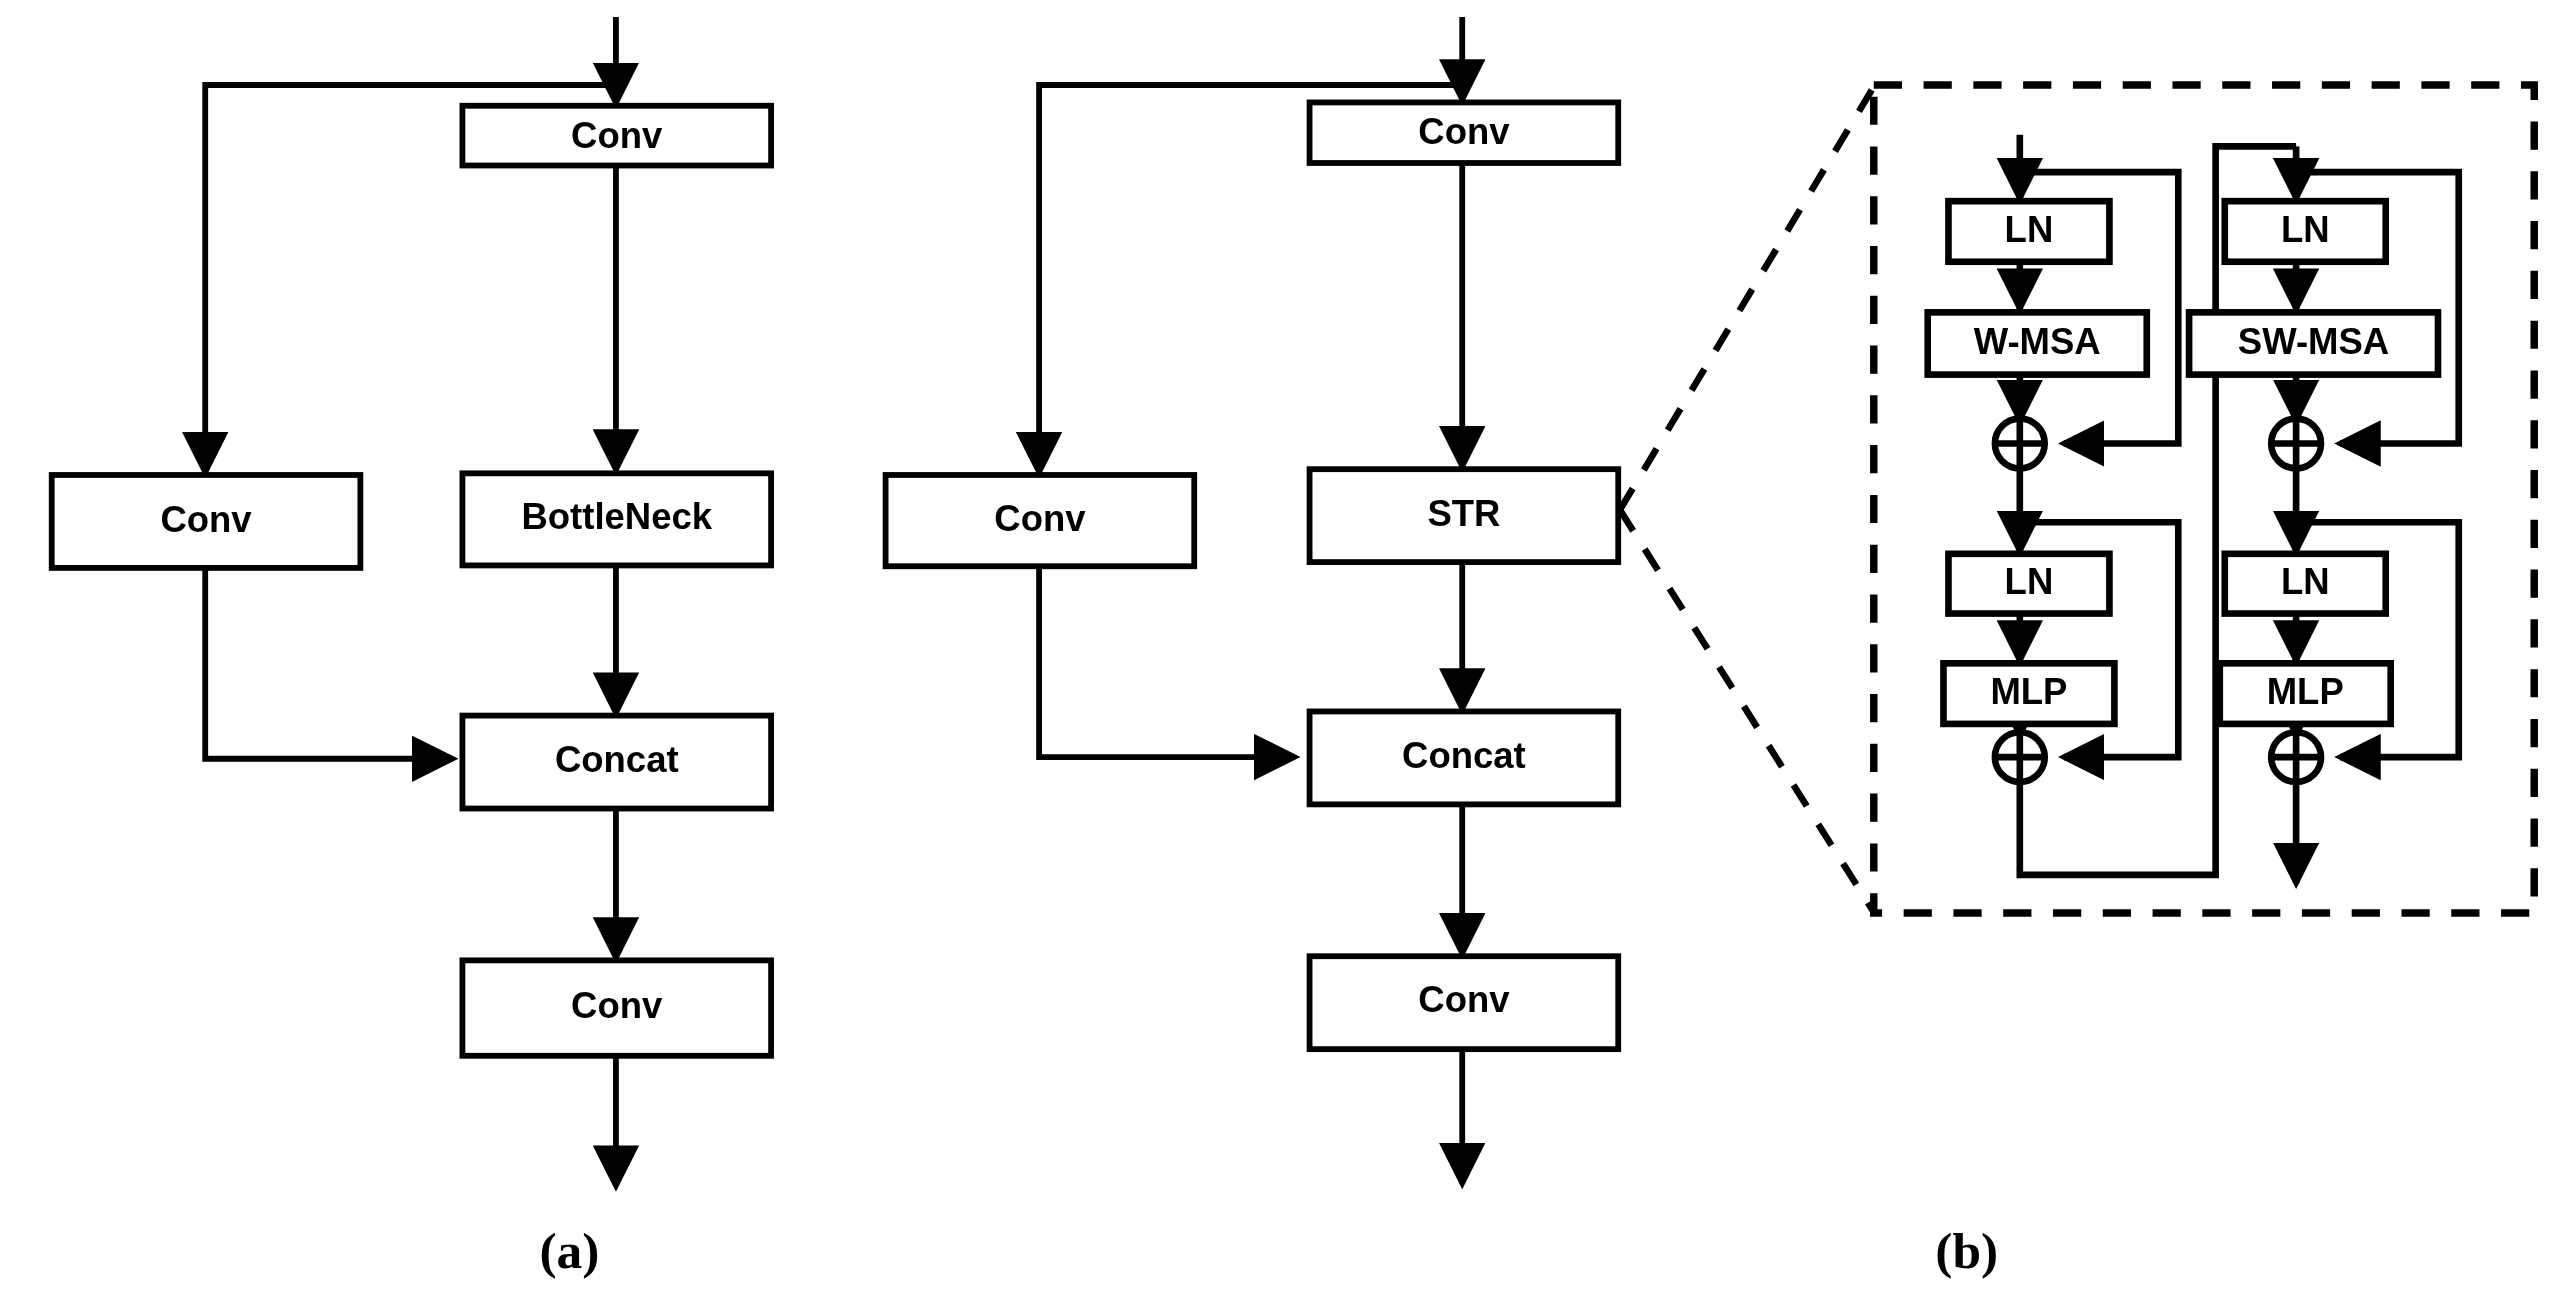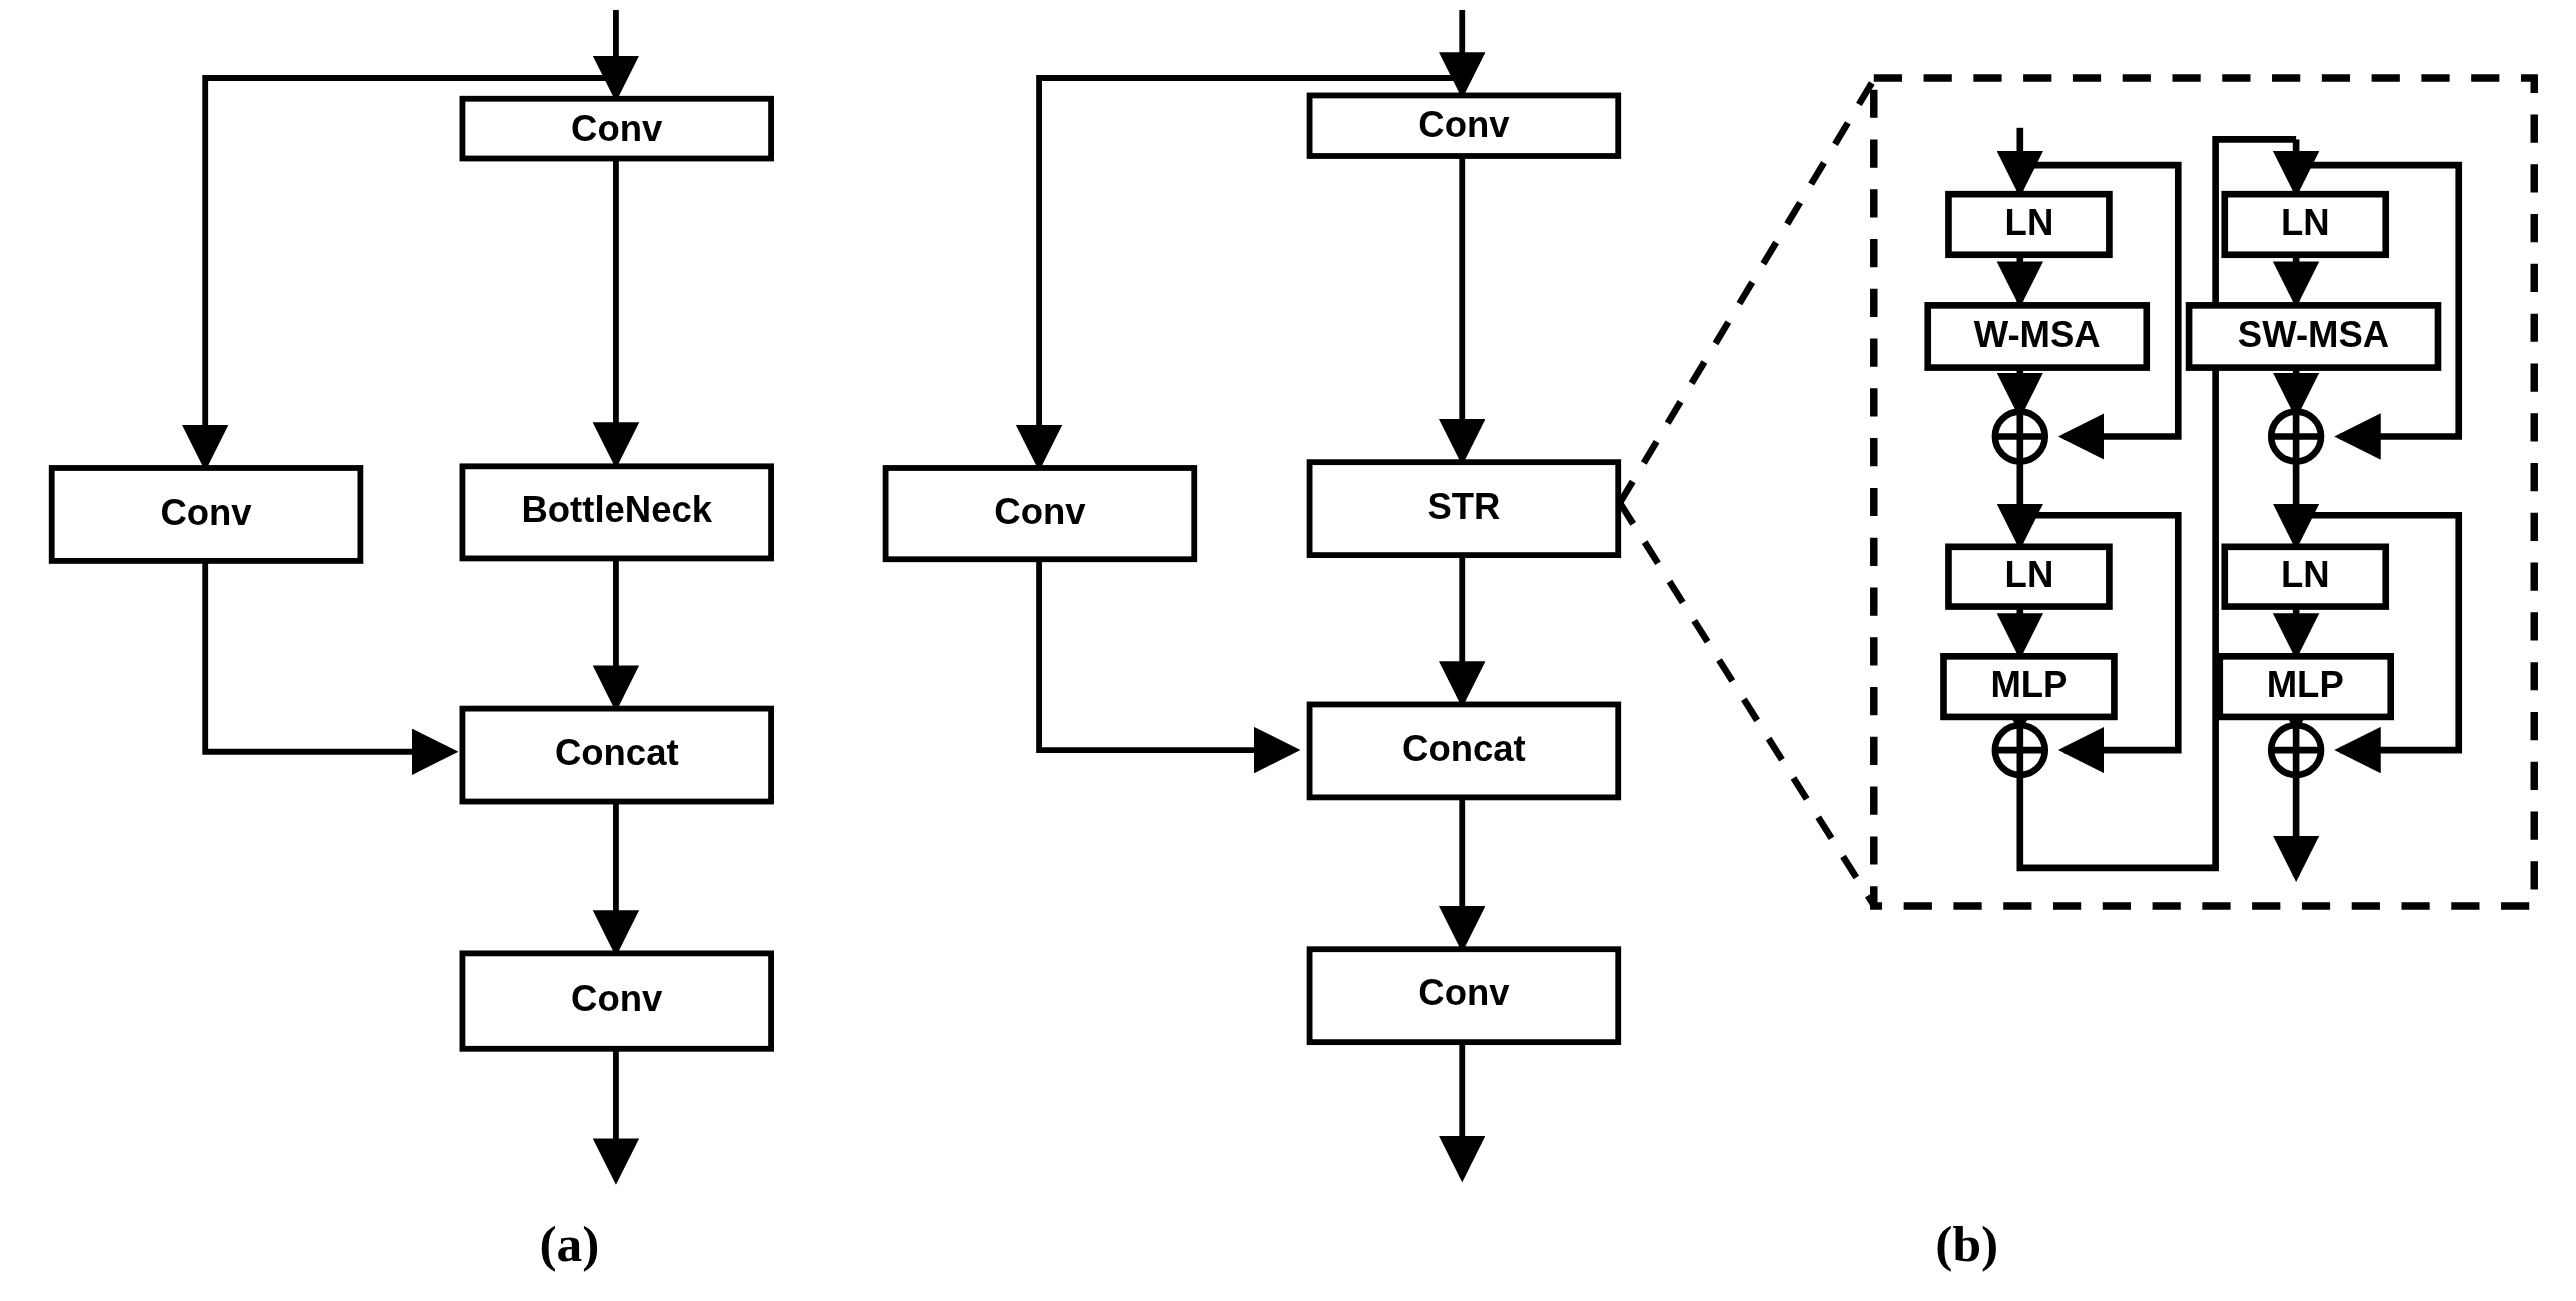--- a/index.html
+++ b/index.html
@@ -1,18 +1,18 @@
 <!DOCTYPE html>
 <html style="font-size:13.3px"><head>
 <meta charset="utf-8">
 <style>
   html,body{margin:0;padding:0;background:#ffffff;}
   body{width:2576px;height:1301px;position:relative;overflow:hidden;
        font-family:"Liberation Sans", sans-serif;}
-  #stage{position:absolute;left:0;top:5px;width:2576px;height:1026px;background:#fff;}
+  #stage{position:absolute;left:0;top:12px;width:2576px;height:1026px;background:#fff;}
   svg{display:block;}
   .node-label{
     font-family:"Liberation Sans", sans-serif;
     font-weight:700;
     fill:#000;
     text-anchor:middle;
     dominant-baseline:middle;
   }
   .panel-label{
     font-family:"Liberation Serif", serif;

